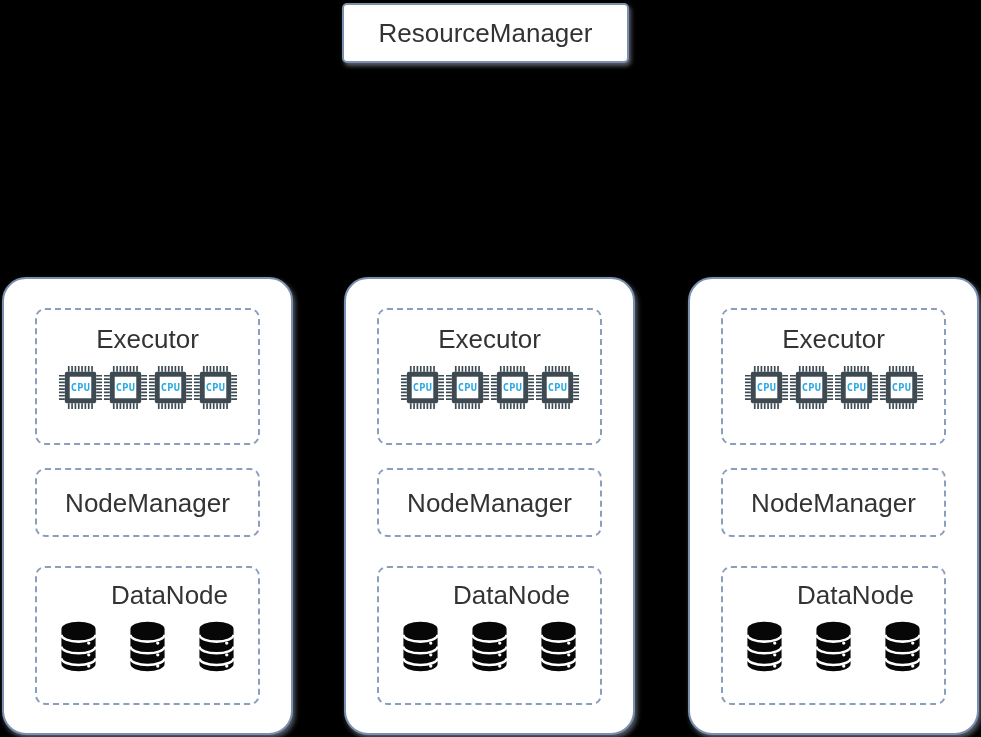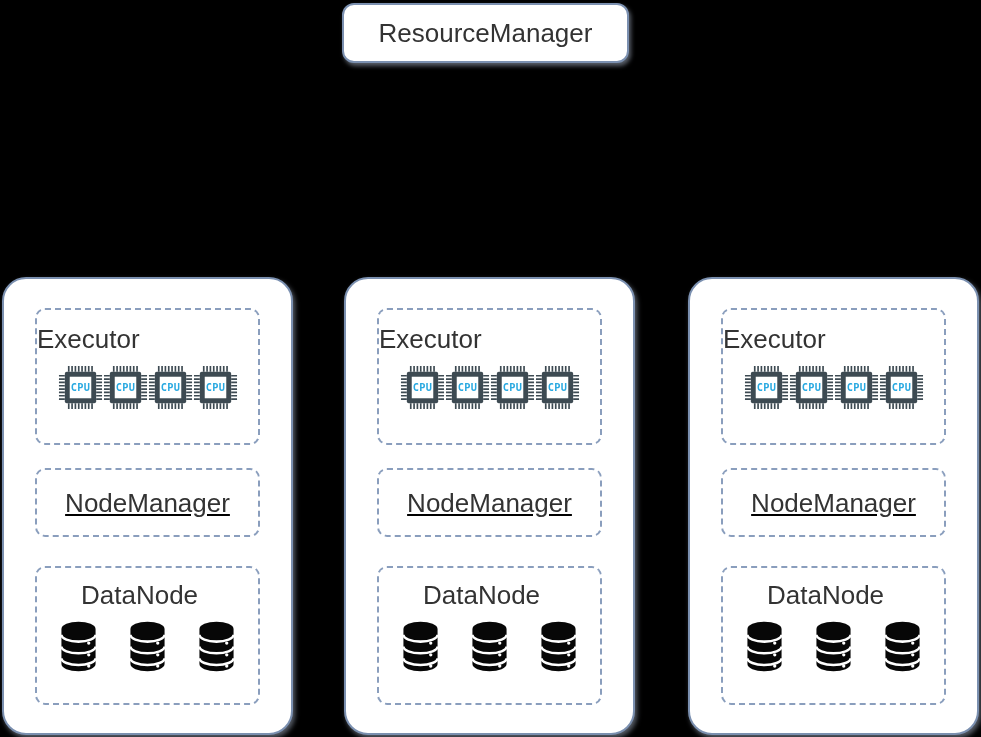--- a/index.html
+++ b/index.html
@@ -13,44 +13,44 @@
     --db-fill:#070707;
     --shadow:rgba(160,172,190,0.55);
   }
   *{margin:0;padding:0;box-sizing:border-box;}
   html,body{background:var(--bg);}
   body{font-family:"Liberation Sans","DejaVu Sans",sans-serif;}
   .stage{position:relative;width:981px;height:737px;background:var(--bg);overflow:hidden;}
 
   .rm-box{
     position:absolute;left:342px;top:3px;width:287px;height:60px;
-    background:var(--box-fill);border:2px solid var(--box-border);border-radius:12px;
+    background:var(--box-fill);border:2px solid var(--box-border);border-radius:5px;
     box-shadow:2px 3px 4px var(--shadow);
     display:flex;align-items:center;justify-content:center;
     font-size:26px;color:var(--title-text);
   }
 
   .node{
     position:absolute;top:277px;width:291px;height:458px;
     background:var(--box-fill);border:2px solid var(--box-border);border-radius:24px;
     box-shadow:2px 3px 5px var(--shadow);
   }
   .n0{left:2px;}
   .n1{left:344px;}
   .n2{left:688px;}
 
   .section{
     position:absolute;left:31px;right:31px;
     border:2px dashed var(--dashed-border);border-radius:10px;
   }
   .sec-exec{top:29px;height:137px;}
-  .sec-nm{top:189px;height:69px;display:flex;align-items:center;justify-content:center;text-decoration:underline;}
+  .sec-nm{top:189px;height:69px;display:flex;align-items:center;justify-content:center;}
   .sec-dn{top:287px;height:139px;}
 
-  .sec-title{font-size:26px;color:var(--title-text);line-height:32px;}
+  .sec-title{text-align:center;font-size:26px;color:var(--title-text);line-height:32px;}
   .sec-exec .sec-title{margin-top:13px;}
   .sec-nm .sec-title{margin:0;}
   .sec-dn .sec-title{margin-top:11px;padding-left:44px;}
 
   .cpu-row{display:flex;justify-content:center;align-items:center;margin-top:9px;}
   .cpu-row svg{width:47px;height:47px;margin:0 -1px;display:block;}
 
   .db-row{display:flex;justify-content:center;align-items:flex-start;gap:30px;margin-top:9px;}
   .db-row svg{width:39px;height:53px;display:block;}
 

